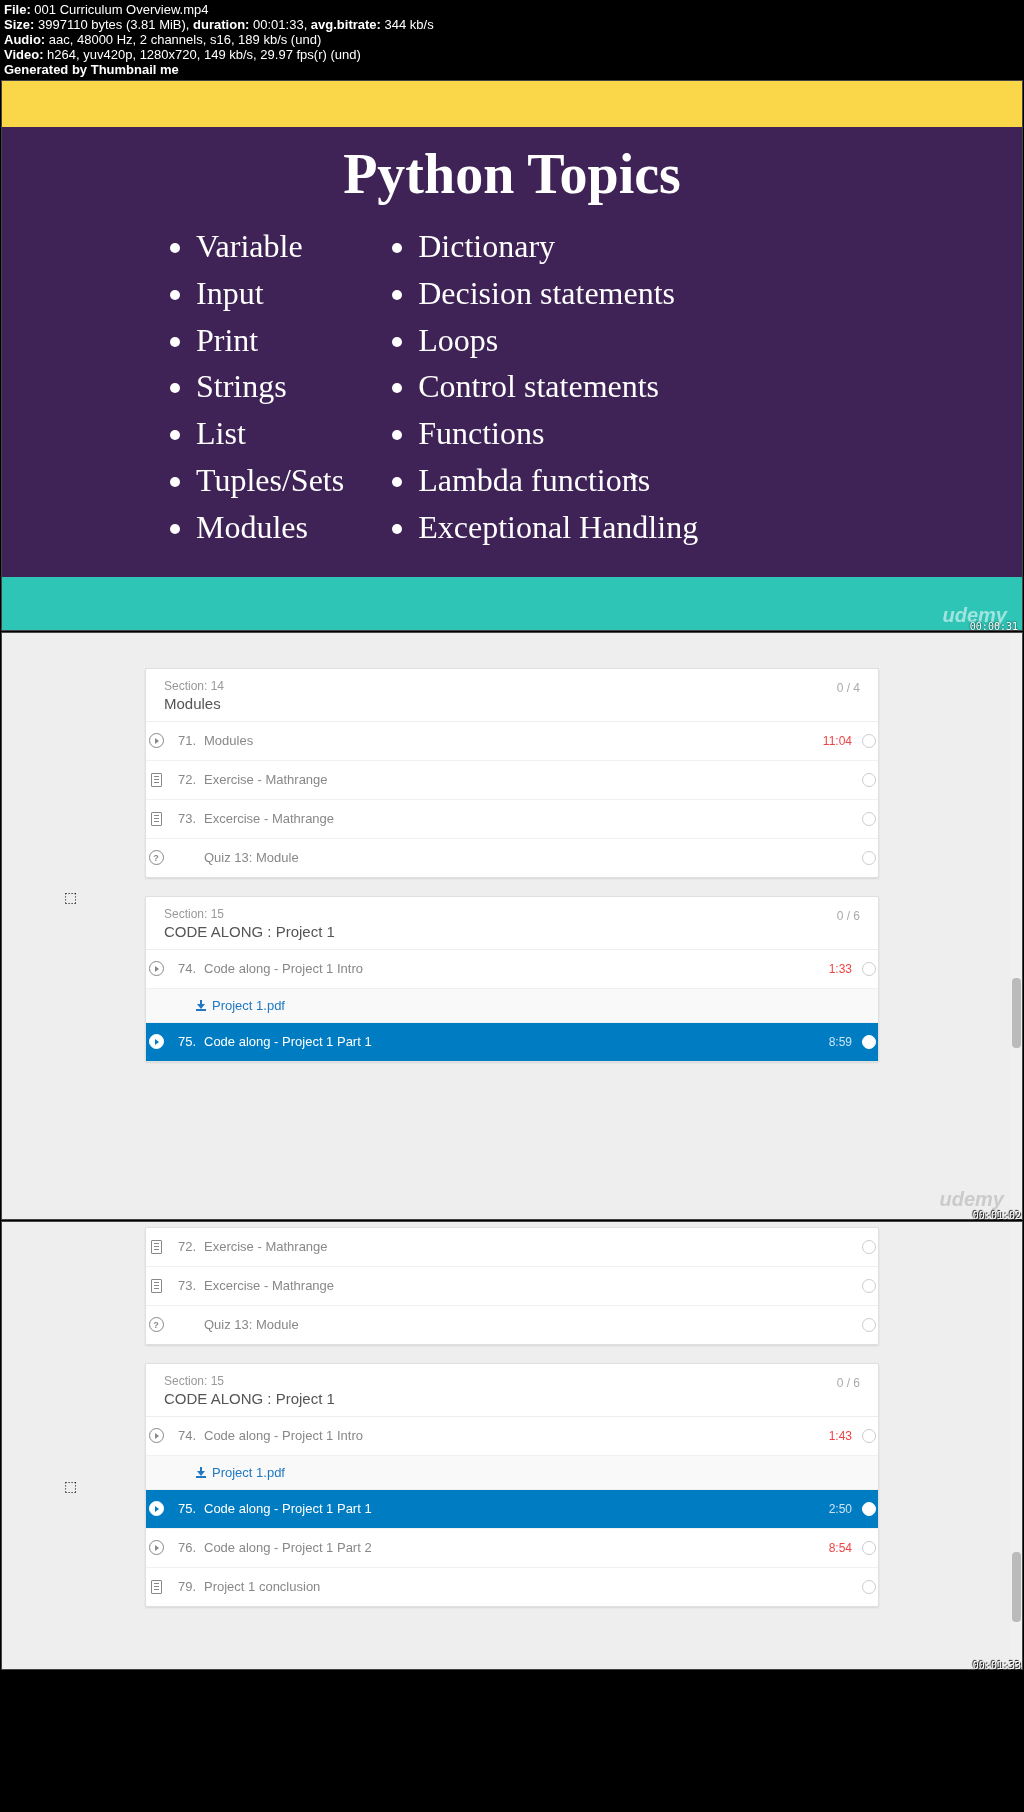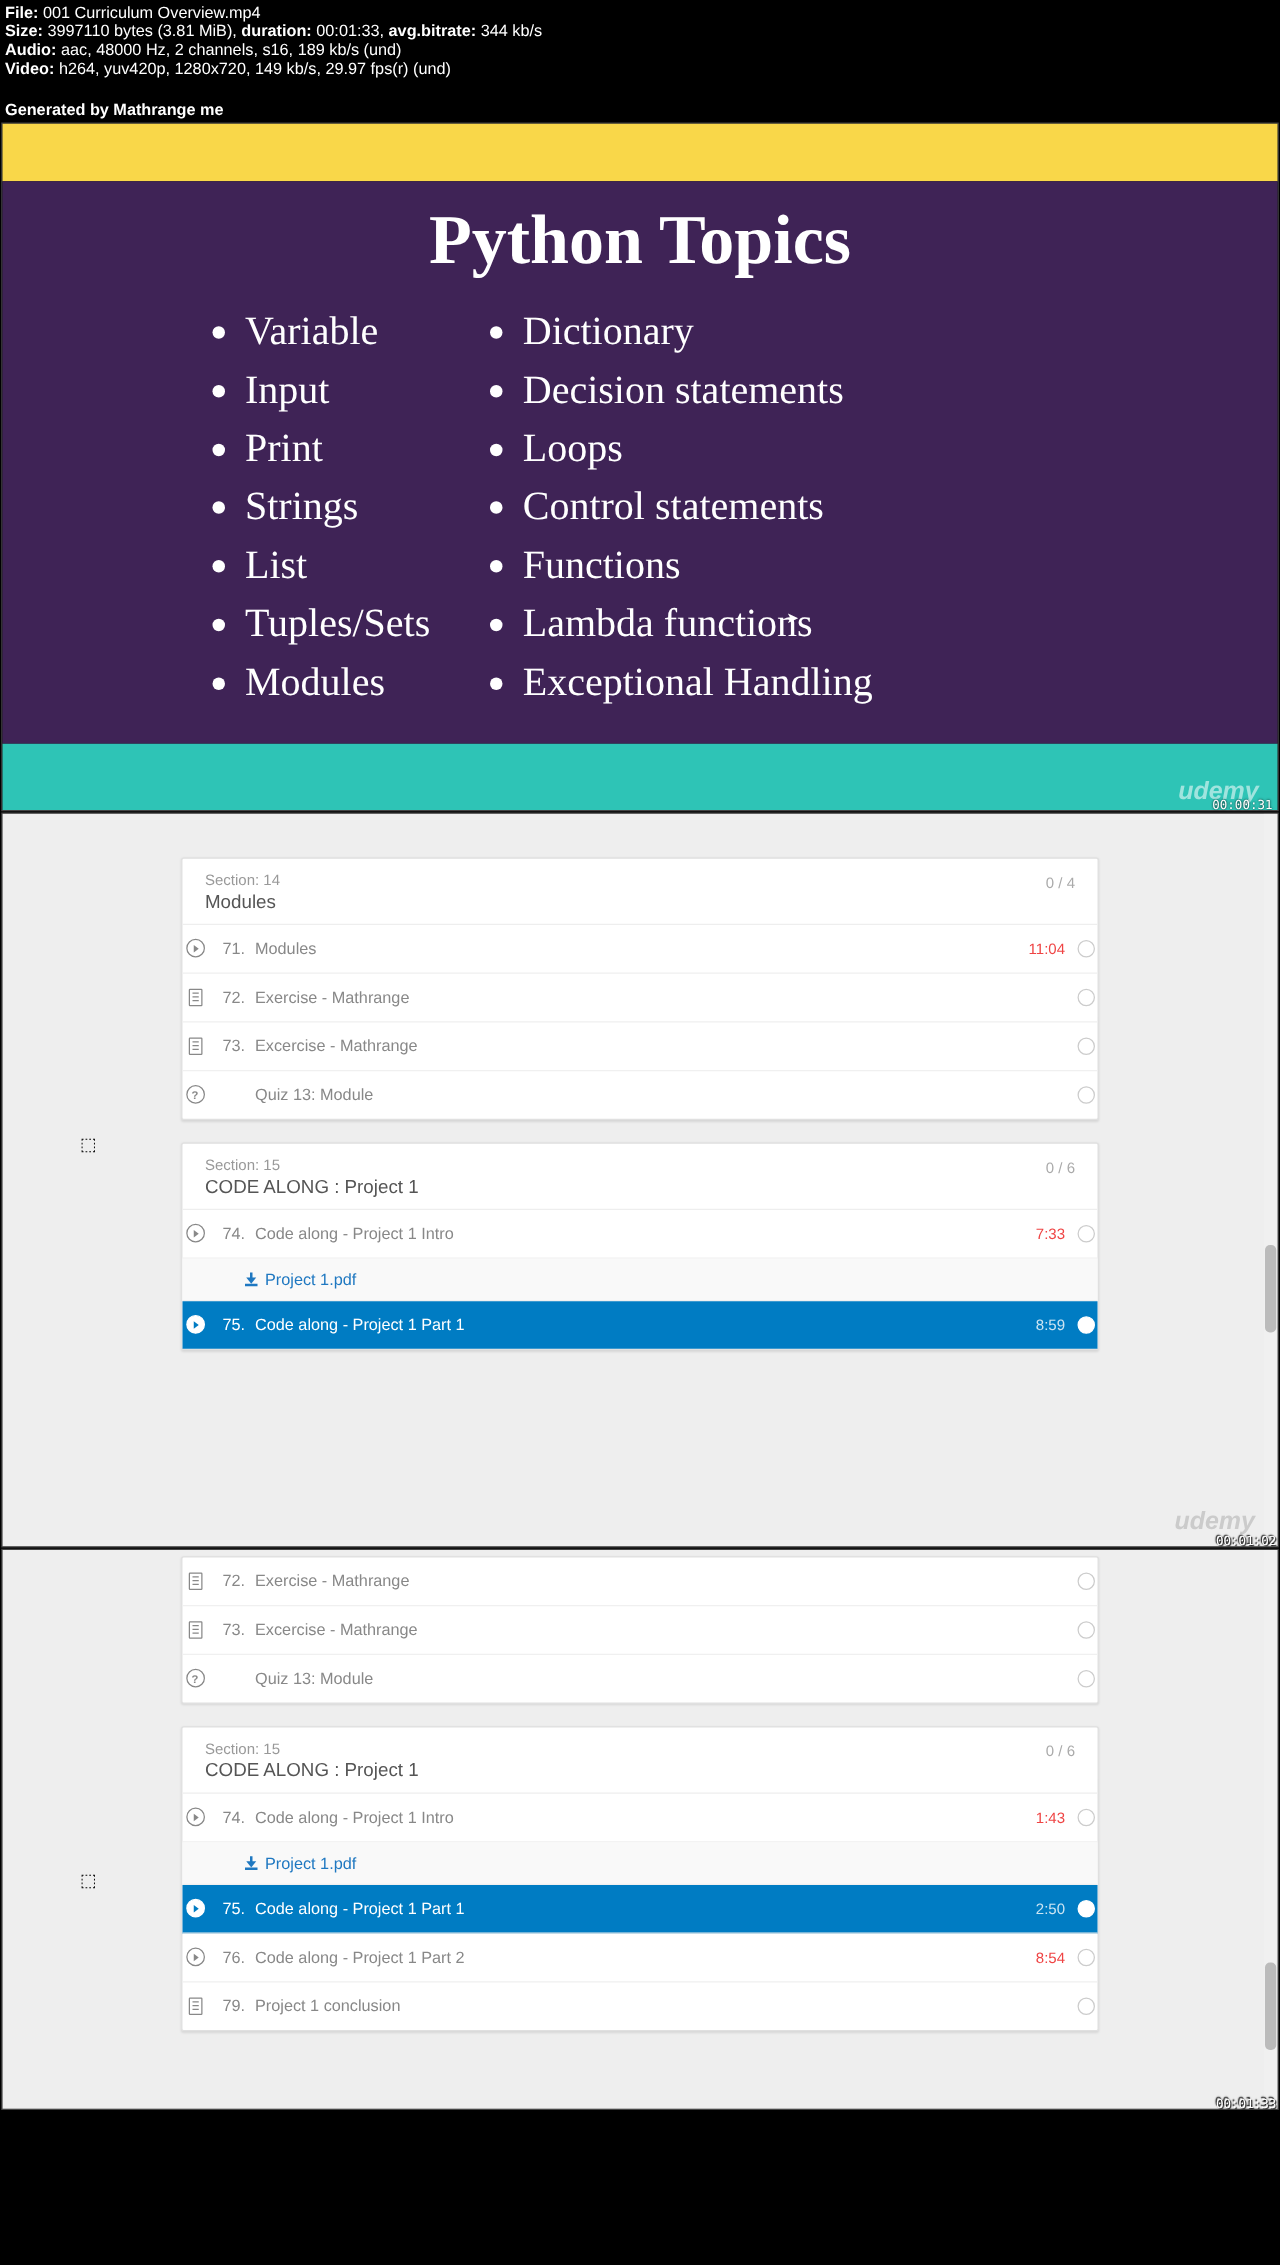--- a/index.html
+++ b/index.html
@@ -1,20 +1,20 @@
 <!DOCTYPE html>
 <html><head>
 <meta charset="utf-8">
 <style>
 * { margin: 0; padding: 0; box-sizing: border-box; }
 body { font-family: Arial, sans-serif; background: #000; width: 1024px; }
 
 .file-info { background: #000; color: #fff; padding: 2px 4px; font-size: 13px; font-family: Arial, sans-serif; }
 .file-info span { white-space: pre; }
-.file-info .bold { font-weight: bold; margin-top: 18px; }
+.file-info .bold { font-weight: bold; }
 
 .slide-frame { border: 1px solid #444; margin: 1px; position: relative; }
 
 .yellow-bar { background: #f9d749; height: 46px; }
 
 .purple-section { background: #3f2356; padding: 10px 30px 25px; position: relative; }
 .python-title { color: #fff; font-family: 'Georgia', 'Times New Roman', serif; font-weight: bold; font-size: 56px; text-align: center; padding: 5px 0 18px; }
 .topics-container { display: flex; justify-content: flex-start; gap: 50px; padding-left: 140px; align-items: center; }
 .topics-col { list-style: disc; color: #fff; font-family: 'Georgia', serif; font-size: 32px; line-height: 1.4; padding-left: 24px; }
 .topics-col li { margin-bottom: 2px; }
@@ -70,21 +70,21 @@
 .scroll-thumb { position: absolute; right: 1px; width: 9px; background: #bbb; border-radius: 4px; }
 </style>
 </head>
 <body>
 
 <div class="file-info">
   <div><span class="bold">File: </span><span>001 Curriculum Overview.mp4</span></div>
   <div><span class="bold">Size: </span><span>3997110 bytes (3.81 MiB), </span><span class="bold">duration: </span><span>00:01:33, </span><span class="bold">avg.bitrate: </span><span>344 kb/s</span></div>
   <div><span class="bold">Audio: </span><span>aac, 48000 Hz, 2 channels, s16, 189 kb/s (und)</span></div>
   <div><span class="bold">Video: </span><span>h264, yuv420p, 1280x720, 149 kb/s, 29.97 fps(r) (und)</span></div>
-  <div class="bold">Generated by Mathrange me</div>
+  <div class="bold">Generated by Thumbnail me</div>
 </div>
 
 <div class="slide-frame">
   <div class="yellow-bar"></div>
   <div class="purple-section">
     <div class="python-title">Python Topics</div>
     <div class="topics-container">
       <ul class="topics-col" id="col1">
           <li>Variable</li>
           <li>Input</li>
@@ -170,21 +170,21 @@
       </div>
       <div class="section-header-right">0 / 6</div>
     </div>
     <div id="f2s15items">
           <div class="lesson-row">
             <span class="icon-wrap">
               <span class="play-circle"></span>
             </span>
             <span class="lesson-num">74.</span>
             <span class="lesson-title">Code along - Project 1 Intro</span>
-            <span class="lesson-time">7:33</span>
+            <span class="lesson-time">1:33</span>
             <span class="lesson-check"></span>
           </div>
           <div class="download-row">
             <span class="download-arrow">
               <span class="download-base"></span>
             </span>
             <span>Project 1.pdf</span>
           </div>
           <div class="lesson-row active">
             <span class="icon-wrap">

